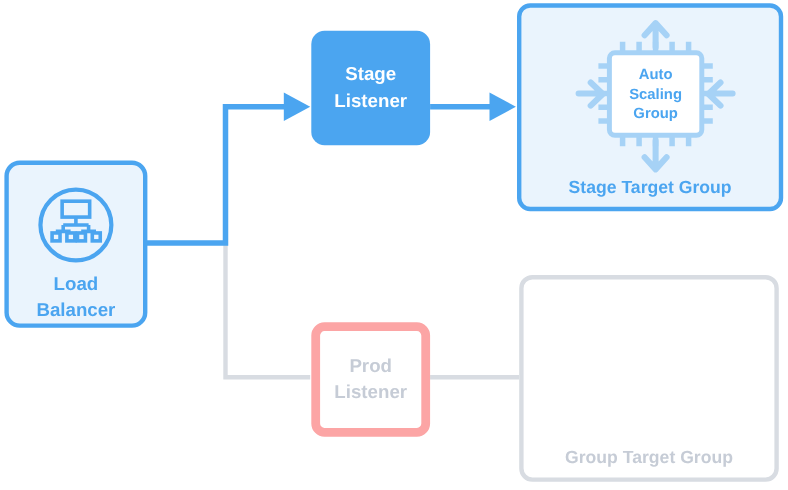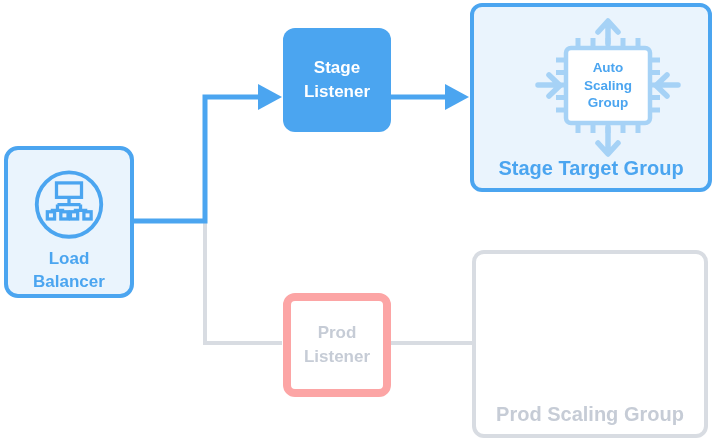--- a/index.html
+++ b/index.html
@@ -32,27 +32,27 @@
   .node-prod-listener{left:283px;top:293px;background:#FFFFFF;border:8px solid #fca5a5;color:#C6CCD6;}
 
   
   .group{
     border-radius:12px;
   }
   .node-stage-tg{left:470px;top:3px;width:242px;height:189px;background:#EAF4FD;border:4px solid #4BA5F0;}
   .node-prod-tg{left:472px;top:250px;width:236px;height:188px;background:#FFFFFF;border:4px solid #D8DCE2;}
   .group-label{
     position:absolute;left:0;right:0;bottom:8px;text-align:center;
-    font-weight:700;font-size:20px;
+    font-weight:700;font-size:16px;
   }
   .group-label.stage{color:#4BA5F0;}
   .group-label.prod{color:#C6CCD6;}
 
   
-  .asg{position:absolute;left:54px;top:8px;width:160px;height:145px;}
+  .asg{position:absolute;left:42px;top:8px;width:160px;height:145px;}
   .asg svg{position:absolute;left:0;top:0;}
   .asg-label{
     position:absolute;left:38px;top:33px;width:84px;height:75px;
     display:flex;align-items:center;justify-content:center;text-align:center;
     color:#4BA5F0;font-weight:700;font-size:13.5px;line-height:1.3;
   }
   .asg-label span{display:block;width:62px;}
 </style>
 </head>
 <body>
@@ -112,16 +112,16 @@
         </g>
       </svg>
       <div class="asg-label">
         <span>Auto Scaling Group</span>
       </div>
     </div>
     <div class="group-label stage">Stage Target Group</div>
   </div>
 
   <div class="node group node-prod-tg">
-    <div class="group-label prod">Prod Scaling Group</div>
+    <div class="group-label prod">Group Target Group</div>
   </div>
 
 </div>
 
 </body></html>

